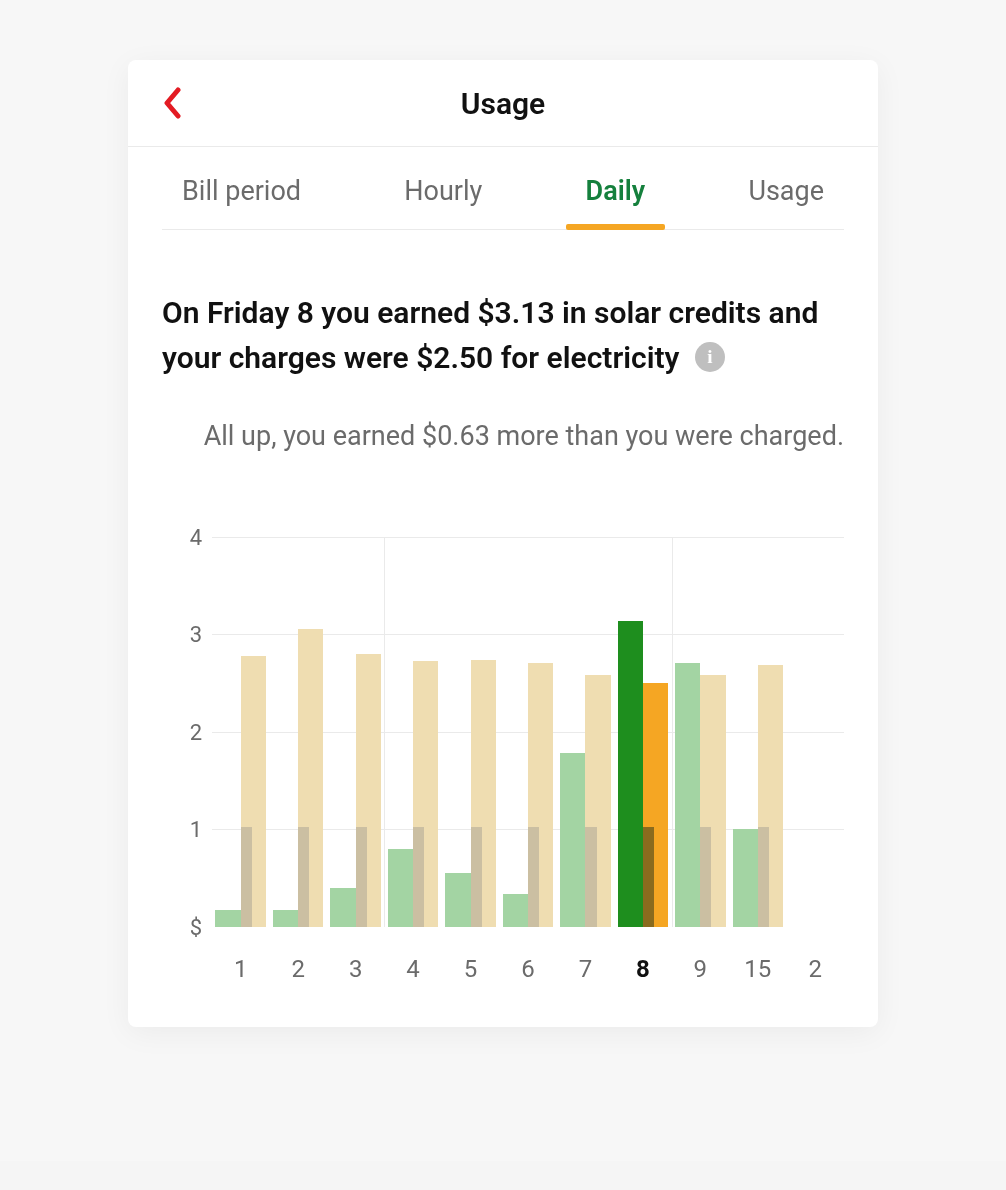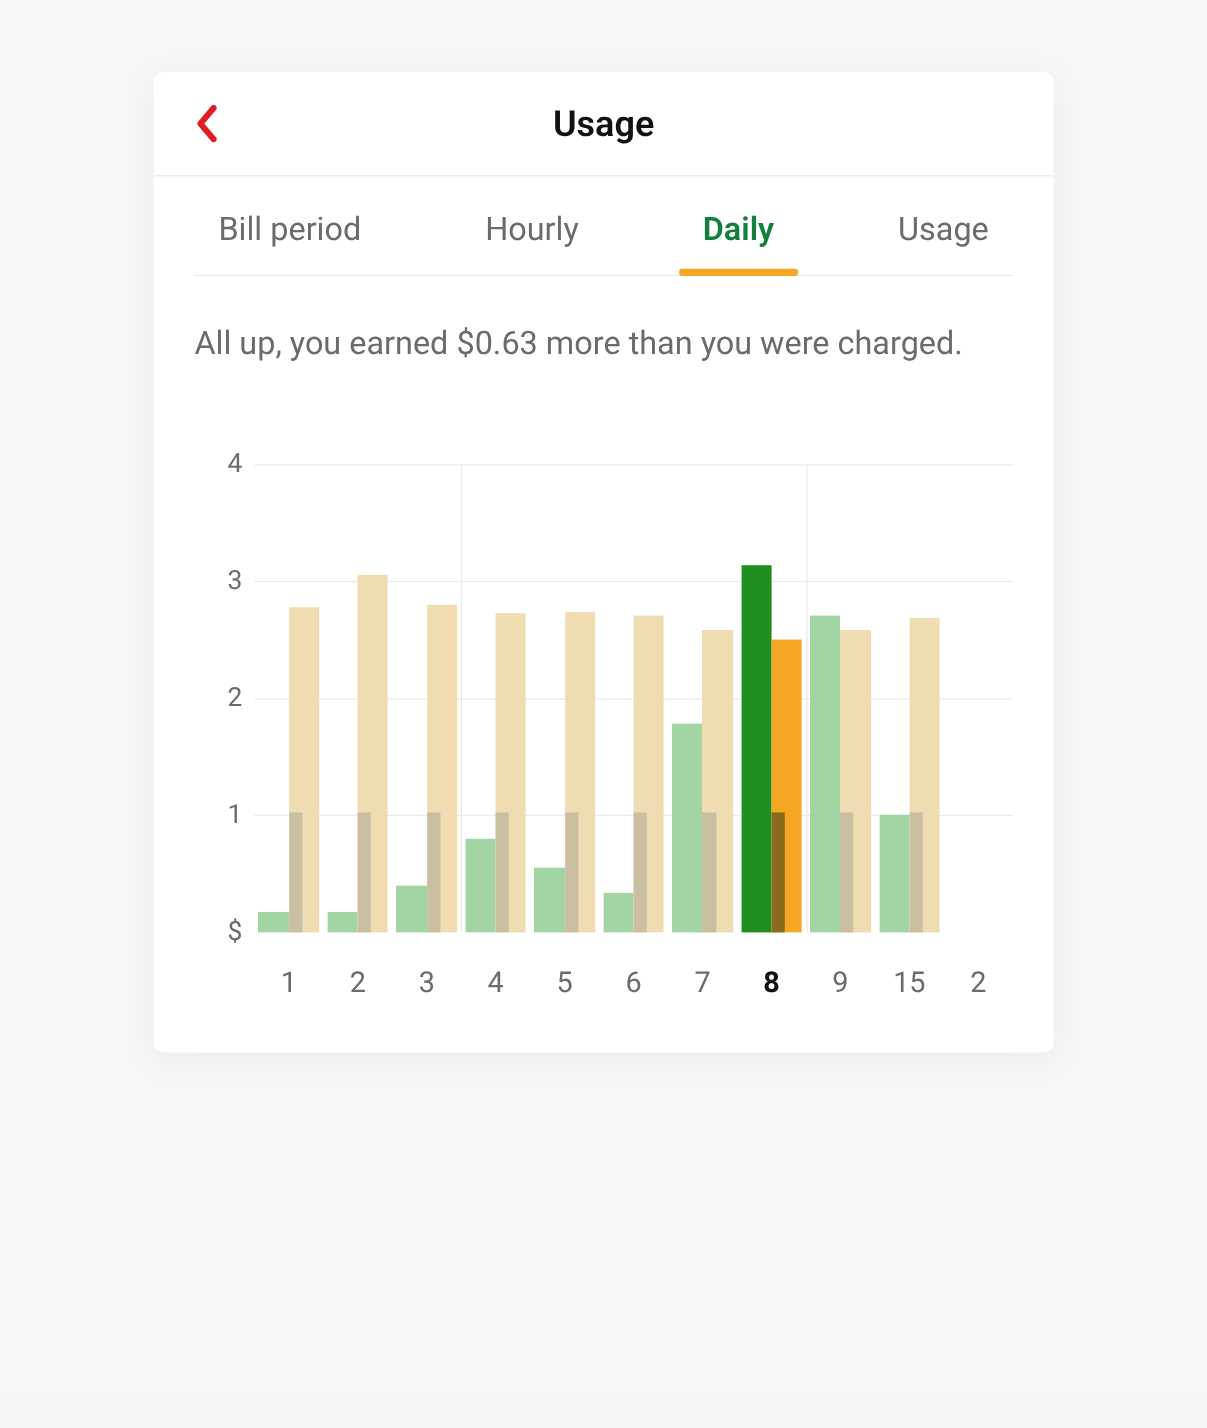--- a/index.html
+++ b/index.html
@@ -8,21 +8,21 @@
   .header{position:relative;height:86px;display:flex;align-items:center;justify-content:center;border-bottom:1px solid #eaeaea;margin:0 -34px;}
   .back{position:absolute;left:34px;top:50%;transform:translateY(-50%);cursor:pointer;}
   .back svg{display:block;}
   .title{font-size:30px;font-weight:600;color:#111;}
   .tabs{display:flex;justify-content:space-between;padding:28px 20px 0 20px;border-bottom:1px solid #eaeaea;}
   .tab{font-size:27px;color:#6b6b6b;padding-bottom:22px;cursor:pointer;position:relative;}
   .tab.active{color:#15803d;font-weight:600;}
   .tab.active::after{content:"";position:absolute;left:-20px;right:-20px;bottom:-1px;height:6px;background:#f5a623;border-radius:2px;}
   .headline{font-size:30px;line-height:1.5;font-weight:600;color:#111;margin-top:60px;}
   .info-icon{display:inline-flex;vertical-align:middle;width:30px;height:30px;border-radius:50%;background:#bfbfbf;color:#fff;align-items:center;justify-content:center;font-family:Georgia,serif;font-size:19px;font-weight:700;margin-left:8px;position:relative;top:-3px;}
-  .subline{font-size:27px;line-height:1.5;color:#6b6b6b;margin-top:36px;}
+  .subline{font-size:27px;line-height:1.5;color:#6b6b6b;margin-top:36px;text-align:right;}
   .chart{position:relative;margin-top:80px;height:450px;}
   .plot{position:absolute;left:50px;right:0;top:0;bottom:60px;}
   .gridline{position:absolute;left:0;right:0;height:1px;background:#eaeaea;}
   .vline{position:absolute;top:0;bottom:0;width:1px;background:#eaeaea;}
   .ytick{position:absolute;left:0;width:40px;text-align:right;font-size:22px;color:#6b6b6b;transform:translateY(-50%);}
   .bars{position:absolute;left:50px;right:0;top:0;bottom:60px;display:flex;}
   .slot{flex:1;position:relative;height:100%;}
   .bar{position:absolute;bottom:0;width:44%;}
   .bar.left{right:50%;}
   .bar.right{left:50%;}
@@ -46,20 +46,24 @@
       <div class="title">Usage</div>
     </div>
 
     <div class="tabs" id="tabs">
         <div class="tab">Bill period</div>
         <div class="tab">Hourly</div>
         <div class="tab active">Daily</div>
         <div class="tab">Usage</div>
       </div>
 
+    <div class="headline">
+      <span>On Friday 8 you earned $3.13 in solar credits and your charges were $2.50 for electricity</span>
+      <span class="info-icon">i</span>
+    </div>
 
     <div class="subline">All up, you earned $0.63 more than you were charged.</div>
 
     <div class="chart">
       <div class="plot" id="plot">
           <div class="gridline" style="top: 75%;"></div>
           <div class="gridline" style="top: 50%;"></div>
           <div class="gridline" style="top: 25%;"></div>
           <div class="gridline" style="top: 0%;"></div>
           <div class="vline" style="left: 27.2727%;"></div>

